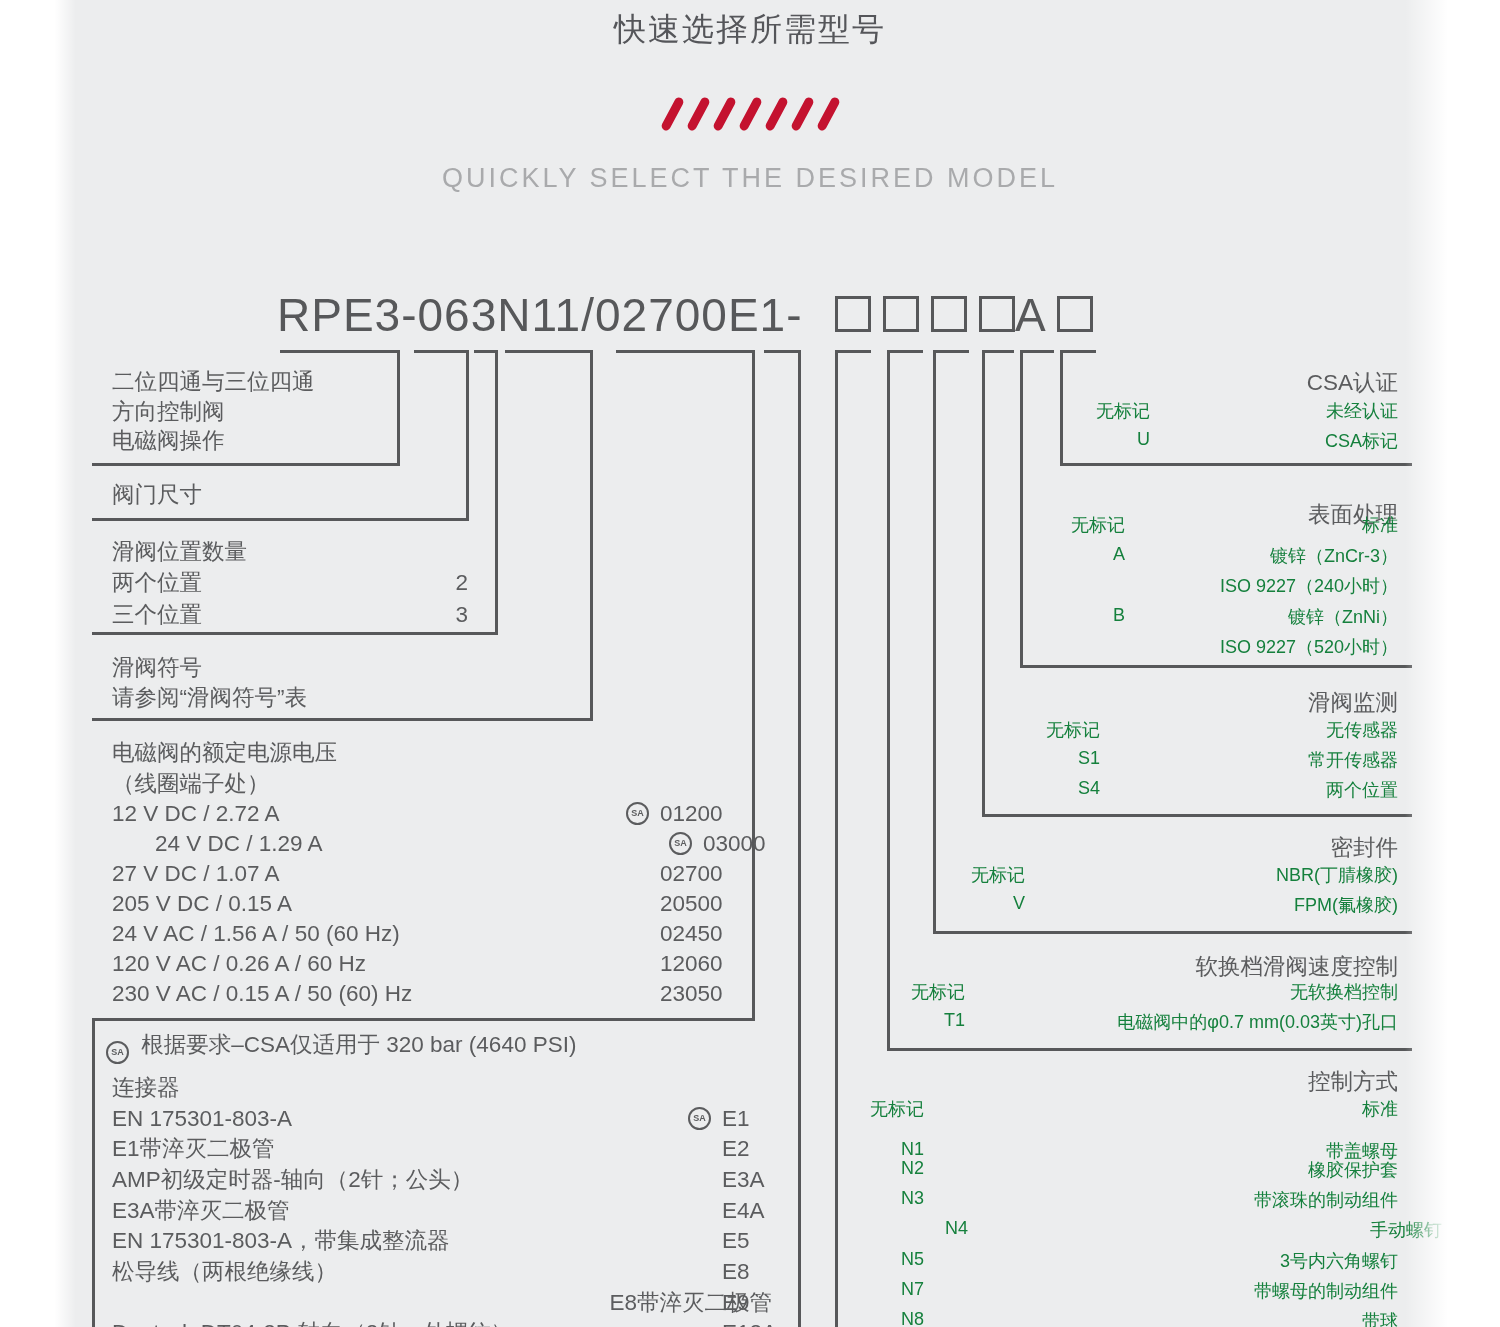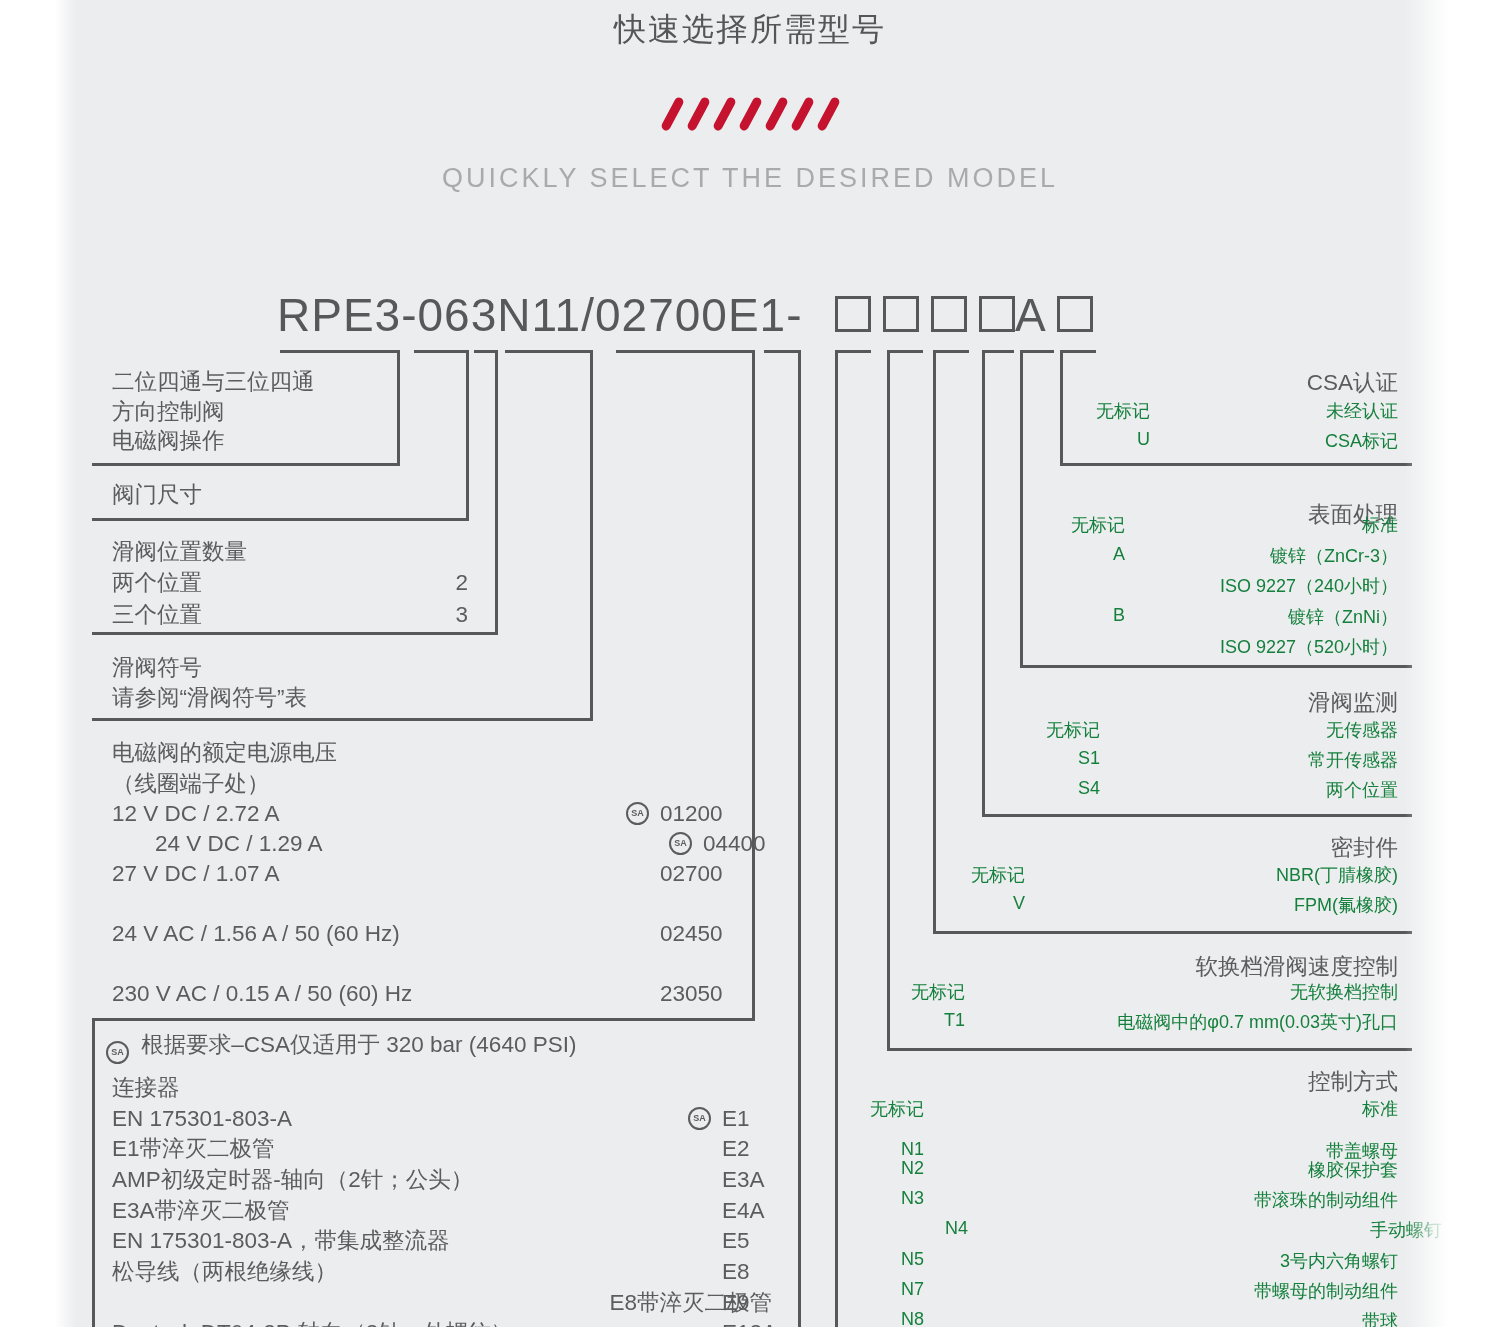--- a/index.html
+++ b/index.html
@@ -149,29 +149,37 @@
   <div class="t lrow" style="top:769px;">（线圈端子处）</div>
 
   <div class="t vrow" style="top:799px;">
     <span>12 V DC / 2.72 A</span>
     <span class="vicon csa">SA</span>
     <span class="vcode">01200</span>
   </div>
   <div class="t vrow" style="top:829px;margin-left:43px;">
     <span>24 V DC / 1.29 A</span>
     <span class="vicon csa">SA</span>
-    <span class="vcode">04400</span>
+    <span class="vcode">03000</span>
   </div>
   <div class="t vrow" style="top:859px;">
     <span>27 V DC / 1.07 A</span>
     <span class="vcode">02700</span>
   </div>
+  <div class="t vrow" style="top:889px;">
+    <span>205 V DC / 0.15 A</span>
+    <span class="vcode">20500</span>
+  </div>
   <div class="t vrow" style="top:919px;">
     <span>24 V AC / 1.56 A / 50 (60 Hz)</span>
     <span class="vcode">02450</span>
+  </div>
+  <div class="t vrow" style="top:949px;">
+    <span>120 V AC / 0.26 A / 60 Hz</span>
+    <span class="vcode">12060</span>
   </div>
   <div class="t vrow" style="top:979px;">
     <span>230 V AC / 0.15 A / 50 (60) Hz</span>
     <span class="vcode">23050</span>
   </div>
 
   <div class="t" style="top:1030px;left:106px;">
     <span class="csa" style="vertical-align:-3px;">SA</span>
     <span style="margin-left:6px;">根据要求–CSA仅适用于 320 bar (4640 PSI)</span>
   </div>

